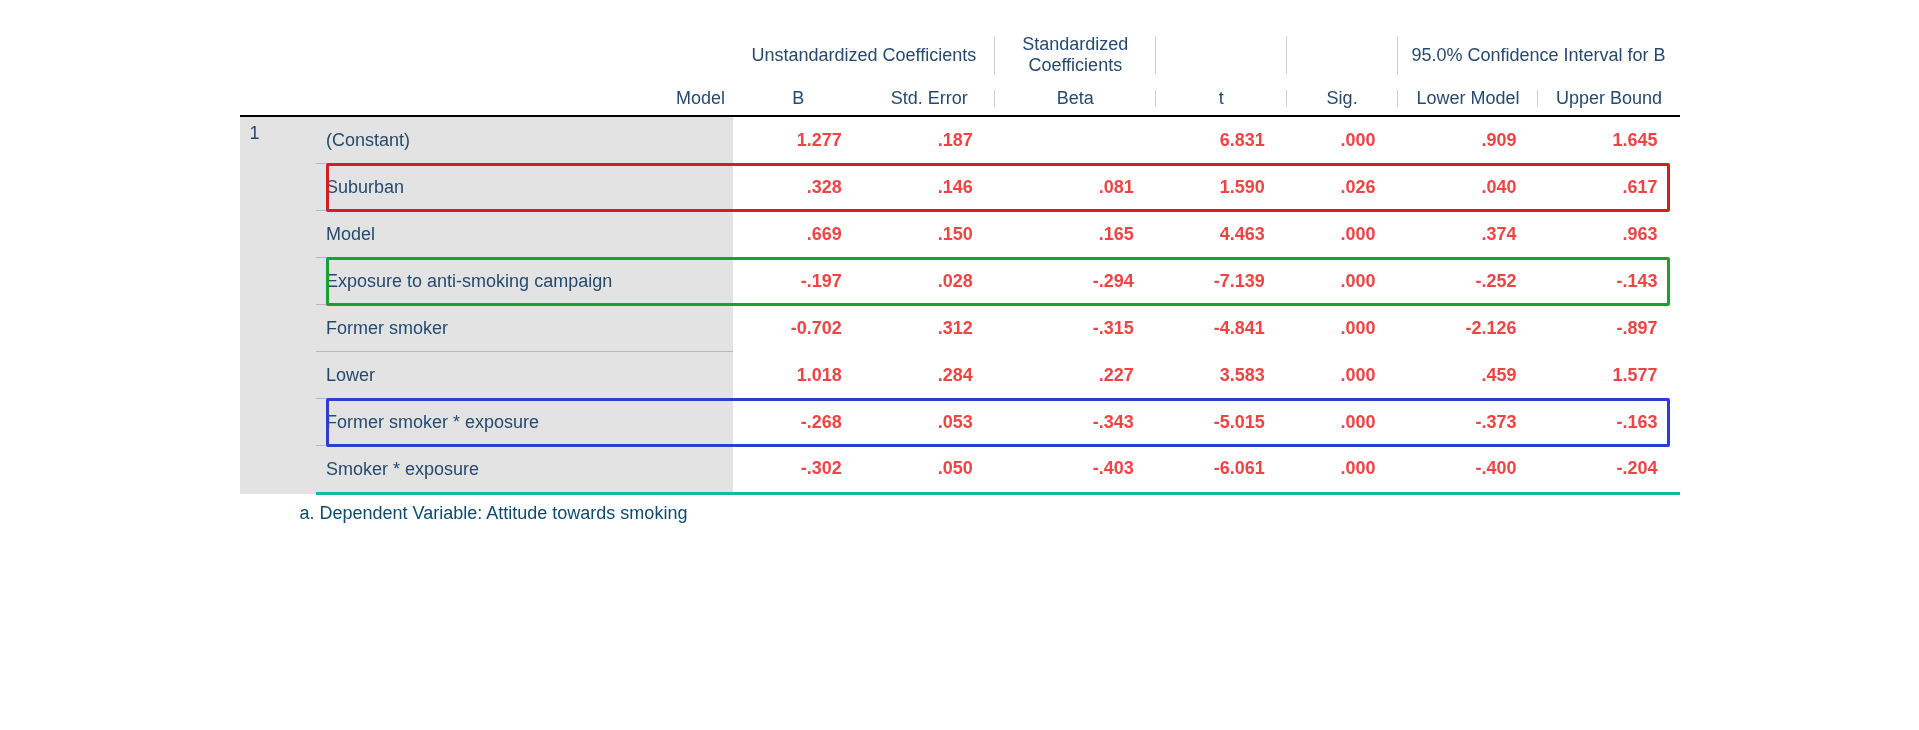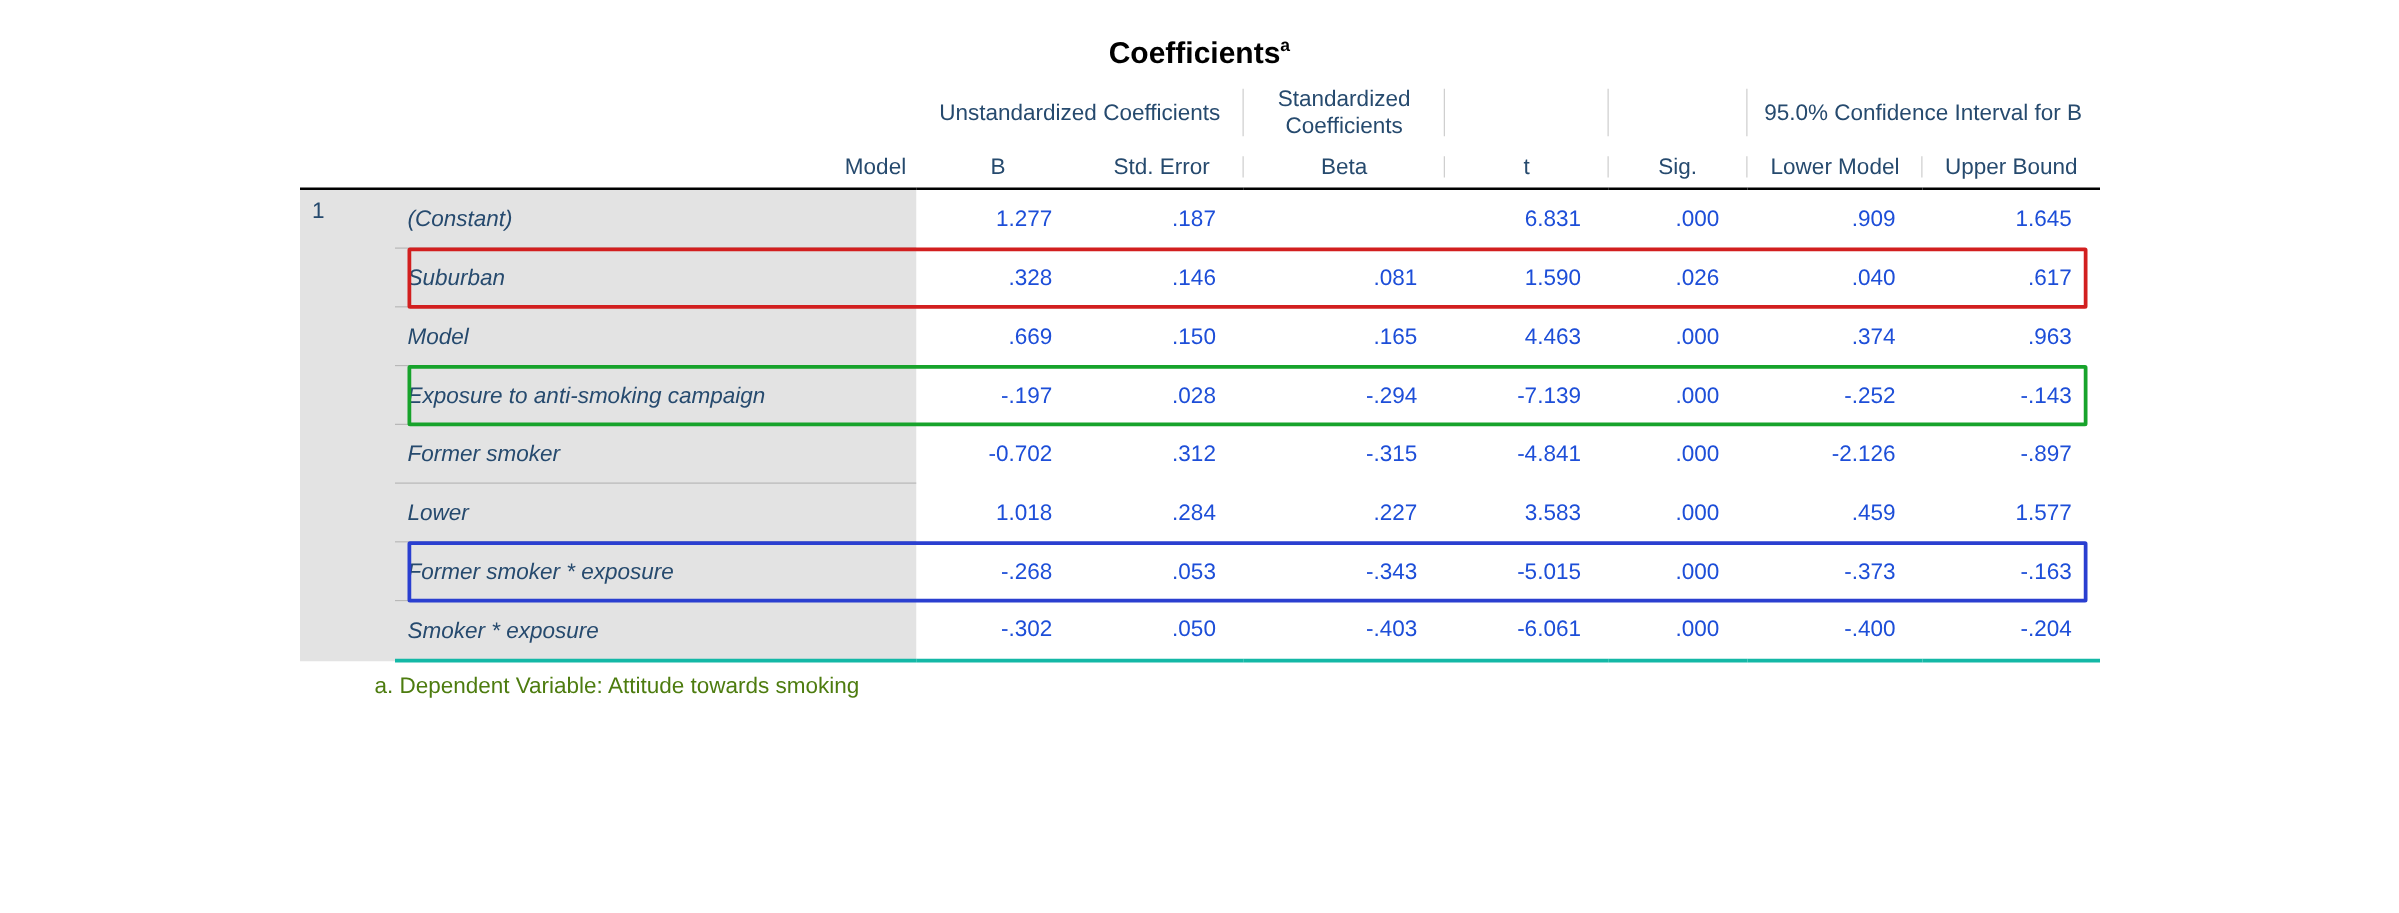--- a/index.html
+++ b/index.html
@@ -4,53 +4,50 @@
 <style>
   html,body{margin:0;padding:0;background:#fff;}
   body{font-family:Arial,Helvetica,sans-serif;font-size:18px;color:#000;}
   .wrap{width:1440px;margin:28px auto 0;}
   .title{text-align:center;font-weight:bold;font-size:24px;color:#000;margin-bottom:6px;}
   .title sup{font-size:14px;vertical-align:super;}
   table{border-collapse:collapse;width:100%;table-layout:fixed;}
   td,th{font-weight:normal;padding:0;}
   .hcell{color:#264A6E;text-align:center;padding:6px 8px;}
   .hcell.left{text-align:right;}
-  .num{text-align:right;padding:4px 22px 4px 4px;color:#1d4ed8;}
-  .lbl{color:#264A6E;padding:4px 4px 4px 10px;font-style:italic;}
+  .num{text-align:right;padding:4px 22px 4px 4px;color:#ef4444;font-weight:bold;}
+  .lbl{color:#264A6E;padding:4px 4px 4px 10px;}
   .model-col{width:76px;}
   .var-col{width:414px;}
   .c-b{width:130px;}
   .c-se{width:130px;}
   .c-beta{width:160px;}
   .c-t{width:130px;}
   .c-sig{width:110px;}
   .c-lb{width:140px;}
   .c-ub{width:140px;}
   .sep-r-short{position:relative;}
   .sep-r-short::after{content:"";position:absolute;right:0;top:8px;bottom:8px;border-right:1px solid #CFCFCF;}
   
   .top-rule td,.top-rule th{border-bottom:2px solid #000;}
   .bot-rule td{border-bottom:3px solid #14b8a6;}
   
   .body-row td.shade{background:#E3E3E3;}
   
   .body-row td.shade.line{border-bottom:1px solid #B8B8B8;}
   .overlay{position:relative;}
   .row-highlight{position:absolute;left:86px;right:10px;height:38px;border:3px solid;border-radius:2px;pointer-events:none;box-sizing:border-box;}
-  .footnote{color:#4d7c0f;padding:8px 0 0 60px;font-size:18px;}
+  .footnote{color:#0c4a6e;padding:8px 0 0 60px;font-size:18px;}
   .tight td{height:38px;}
   .model-num{color:#264A6E;text-align:left;vertical-align:top;padding:6px 0 0 10px;}
 </style>
 </head>
 <body>
 
 <div class="wrap">
-  <div class="title">
-    <span>Coefficients</span><sup>a</sup>
-  </div>
 
   <div class="overlay">
     <table>
       <colgroup>
         <col class="model-col">
           <col class="var-col">
         <col class="c-b">
           <col class="c-se">
           <col class="c-beta">
         <col class="c-t">

